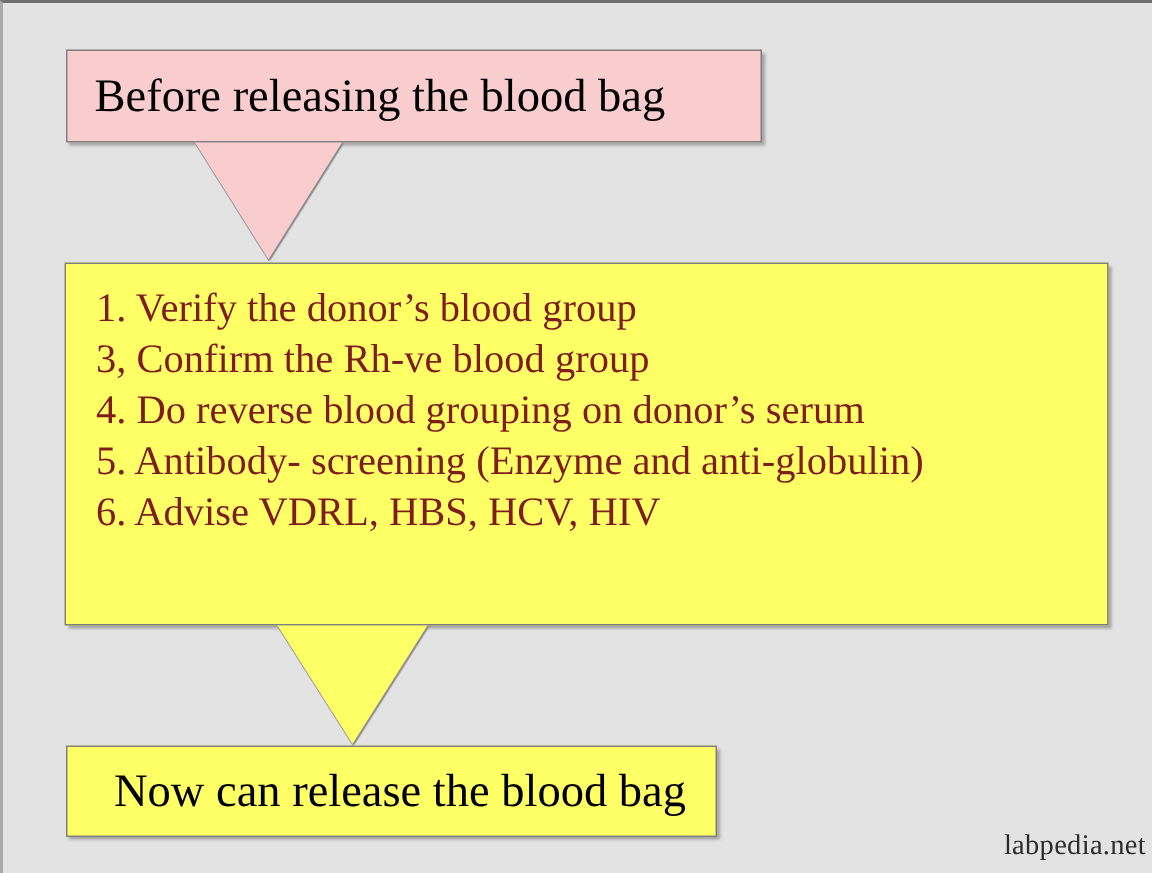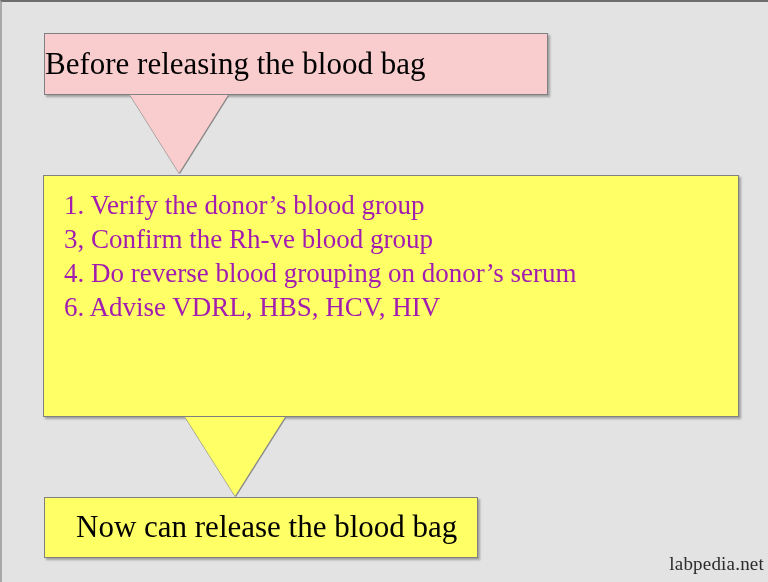--- a/index.html
+++ b/index.html
@@ -32,43 +32,44 @@
     display: flex;
     align-items: center;
     color: #000;
     white-space: nowrap;
   }
 
   
   #start-box {
     left: 42px;
     top: 31px;
-    width: 504px;
+    width: 464px;
     height: 62px;
     background: #f9ccce;
+    padding-left: 18px;
     font-size: 31px;
     line-height: 1.05;
   }
 
   
   #steps-box {
     left: 41px;
     top: 173px;
     width: 696px;
     height: 242px;
     background: #ffff66;
     padding: 12px 0 0 14px;
     display: block;
     font-size: 0;
   }
   #steps-box .step-line {
     font-family: "Liberation Serif", serif;
     font-size: 27px;
     line-height: 34px;
-    color: #a21caf;
+    color: #7f1d1d;
     white-space: nowrap;
     padding-left: 6px;
   }
 
   
   #end-box {
     left: 42px;
     top: 495px;
     width: 434px;
     height: 61px;
@@ -120,20 +121,21 @@
   <div class="flow-box" id="start-box">
     <span>Before releasing the blood bag</span>
   </div>
 
   <div class="arrow-tri" id="arrow-top"></div>
 
   <div class="flow-box" id="steps-box">
     <div class="step-line">1. Verify the donor’s blood group</div>
     <div class="step-line">3, Confirm the Rh-ve blood group</div>
     <div class="step-line">4. Do reverse blood grouping on donor’s serum</div>
+    <div class="step-line">5. Antibody- screening (Enzyme and anti-globulin)</div>
     <div class="step-line">6. Advise VDRL, HBS, HCV, HIV</div>
   </div>
 
   <div class="arrow-tri" id="arrow-bottom"></div>
 
   <div class="flow-box" id="end-box">
     <span>Now can release the blood bag</span>
   </div>
 
   <div id="watermark">labpedia.net</div>

